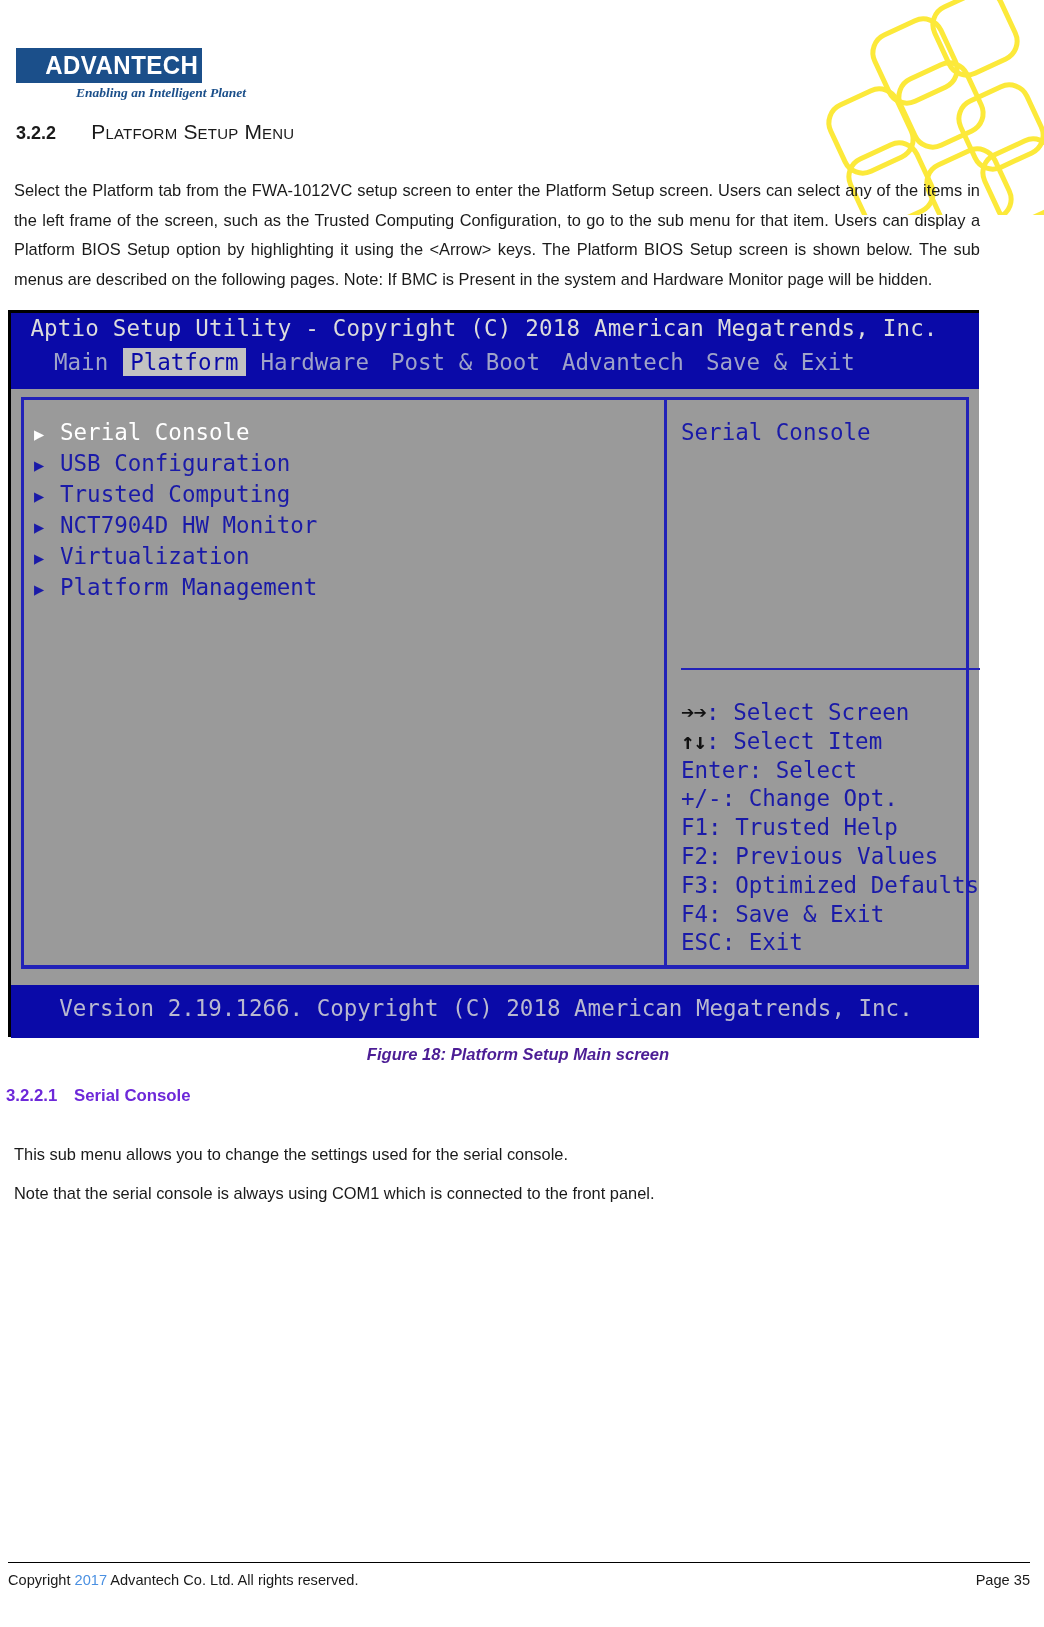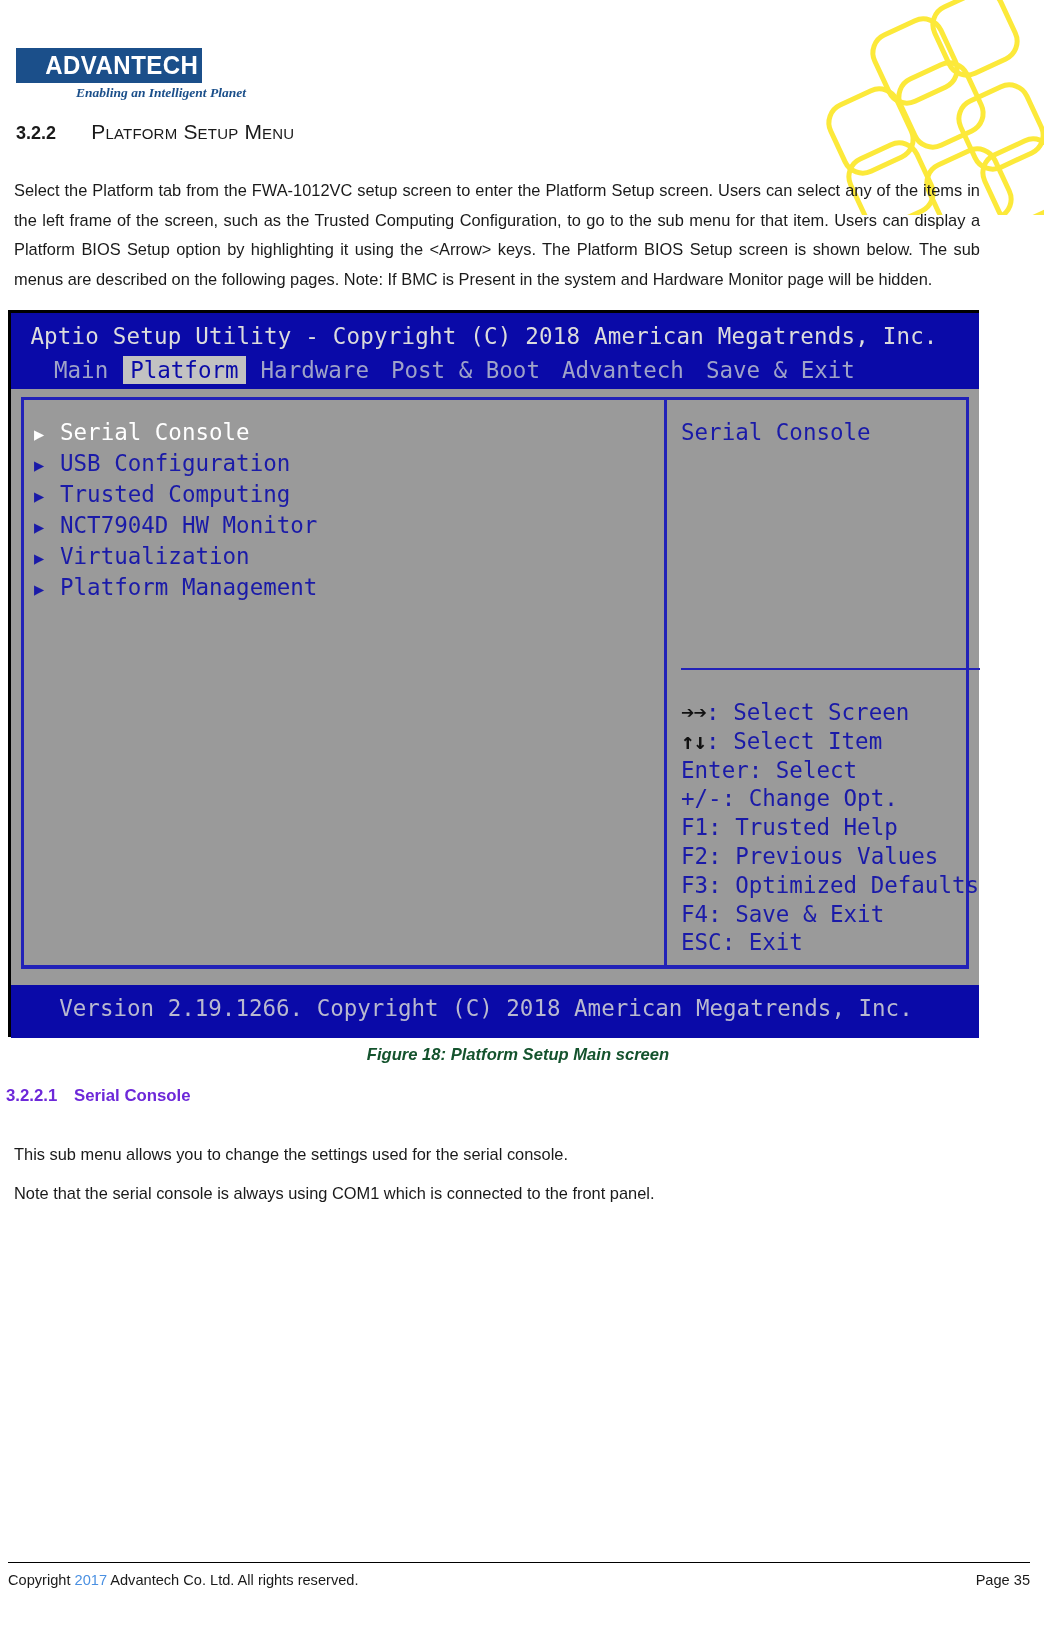--- a/index.html
+++ b/index.html
@@ -97,21 +97,21 @@
     left: 8px; top: 310px;
     width: 971px; height: 727px;
     background: #9a9a9a;
     border: 3px solid #000000;
     border-right: 0;
     font-family: "DejaVu Sans Mono", "Liberation Mono", monospace;
   }
   .bios-title {
     background: #0A0AA8;
     color: #e6e6e6;
-    padding-top: 10px;
+    padding-top: 2px;
     height: 76px;
   }
   .bios-title .t1 {
     text-align: center;
     font-size: 22.5px;
     letter-spacing: 0.2px;
     color: #dcdcdc;
     padding-right: 22px;
   }
   .bios-tabs {
@@ -209,21 +209,21 @@
 
   
   .fig-cap {
     position: absolute;
     left: 0; top: 1045px;
     width: 1000px;
     text-align: center;
     font-size: 16.6px;
     font-weight: bold;
     font-style: italic;
-    color: #14532d;
+    color: #4c1d95;
     padding-left: 36px;
   }
 
   
   .sub-heading {
     position: absolute;
     left: 6px; top: 1086px;
     font-size: 16.8px;
     font-weight: bold;
     color: #6d28d9;

